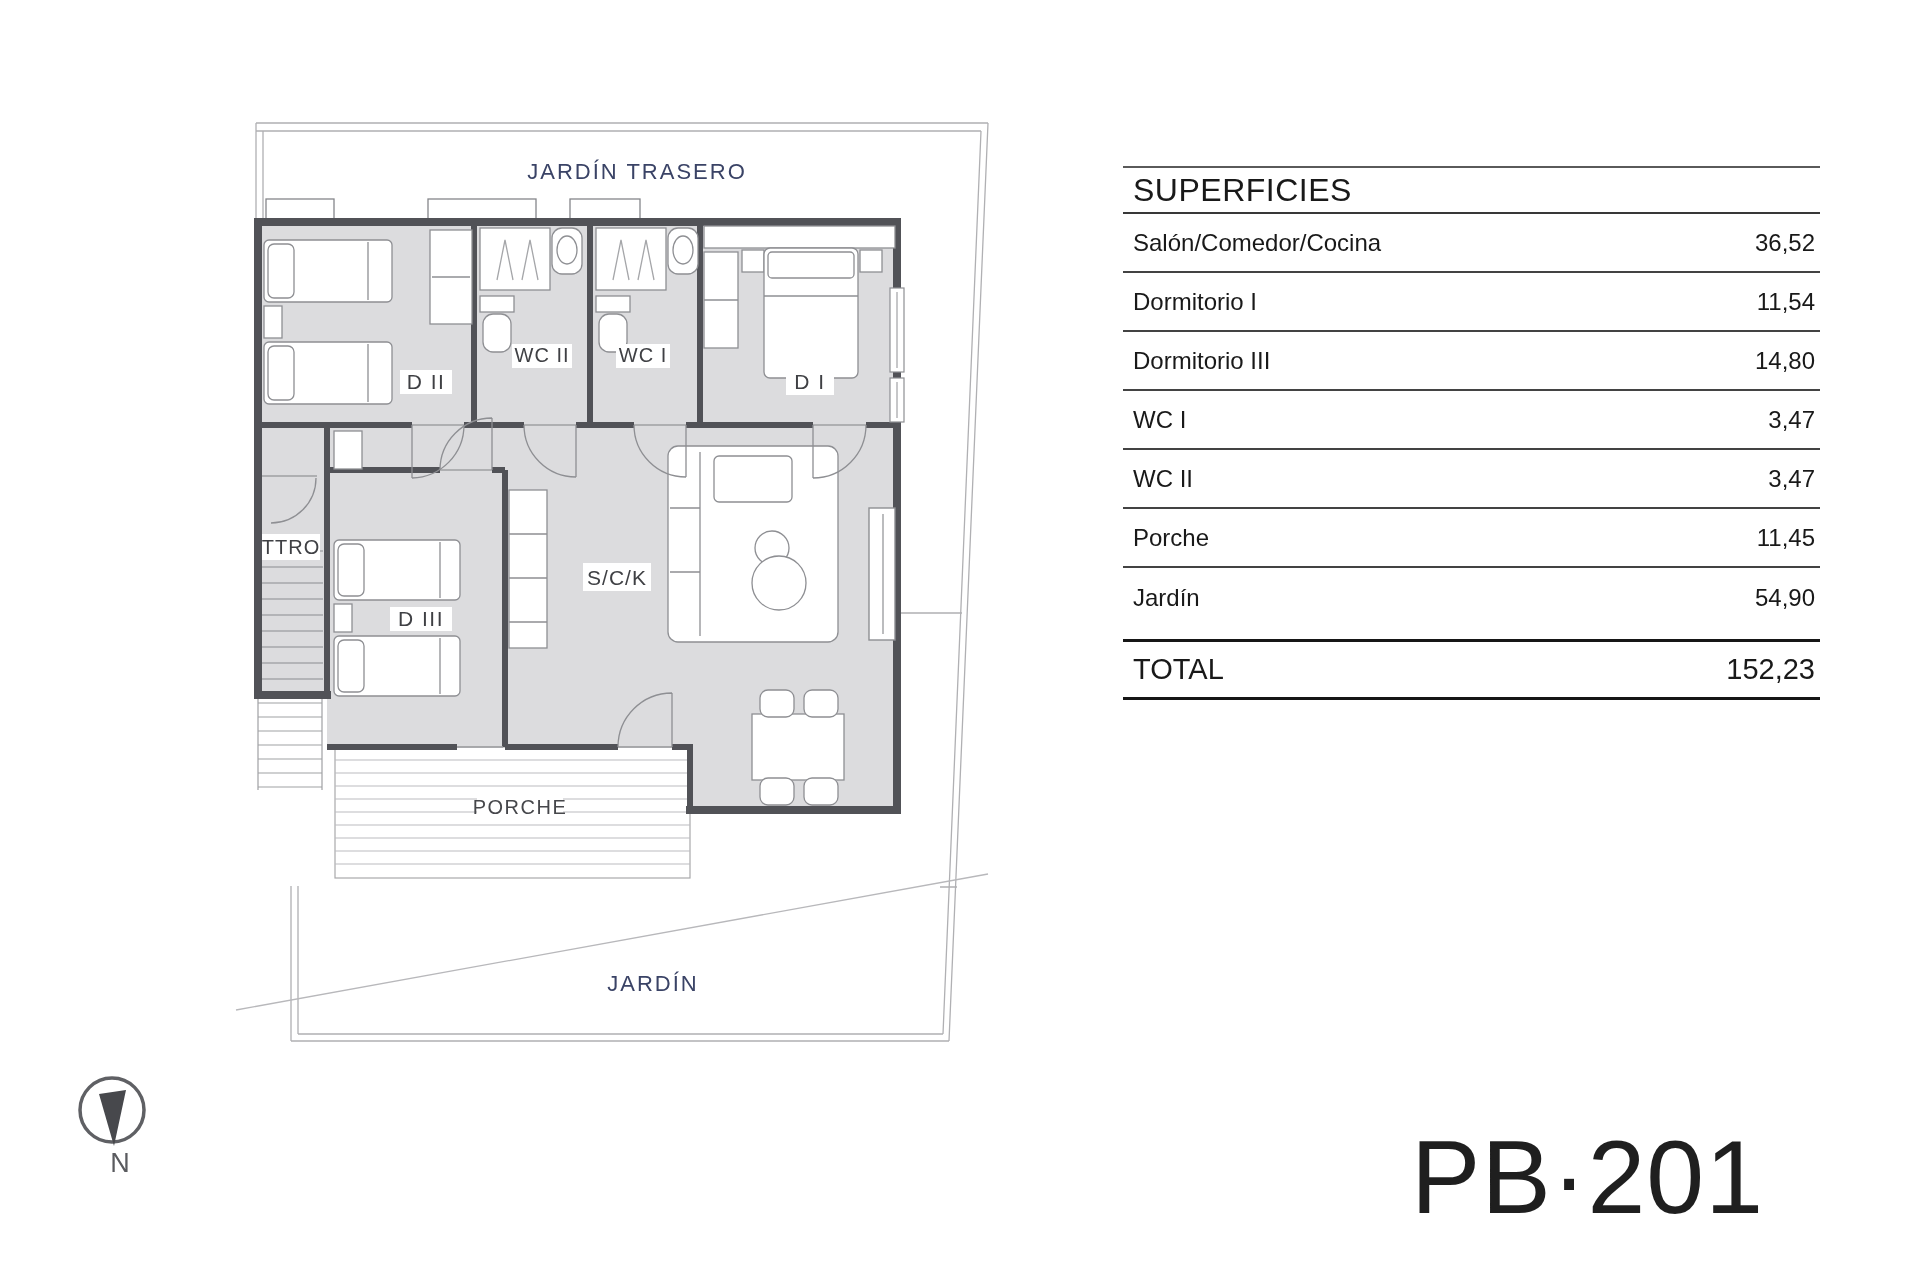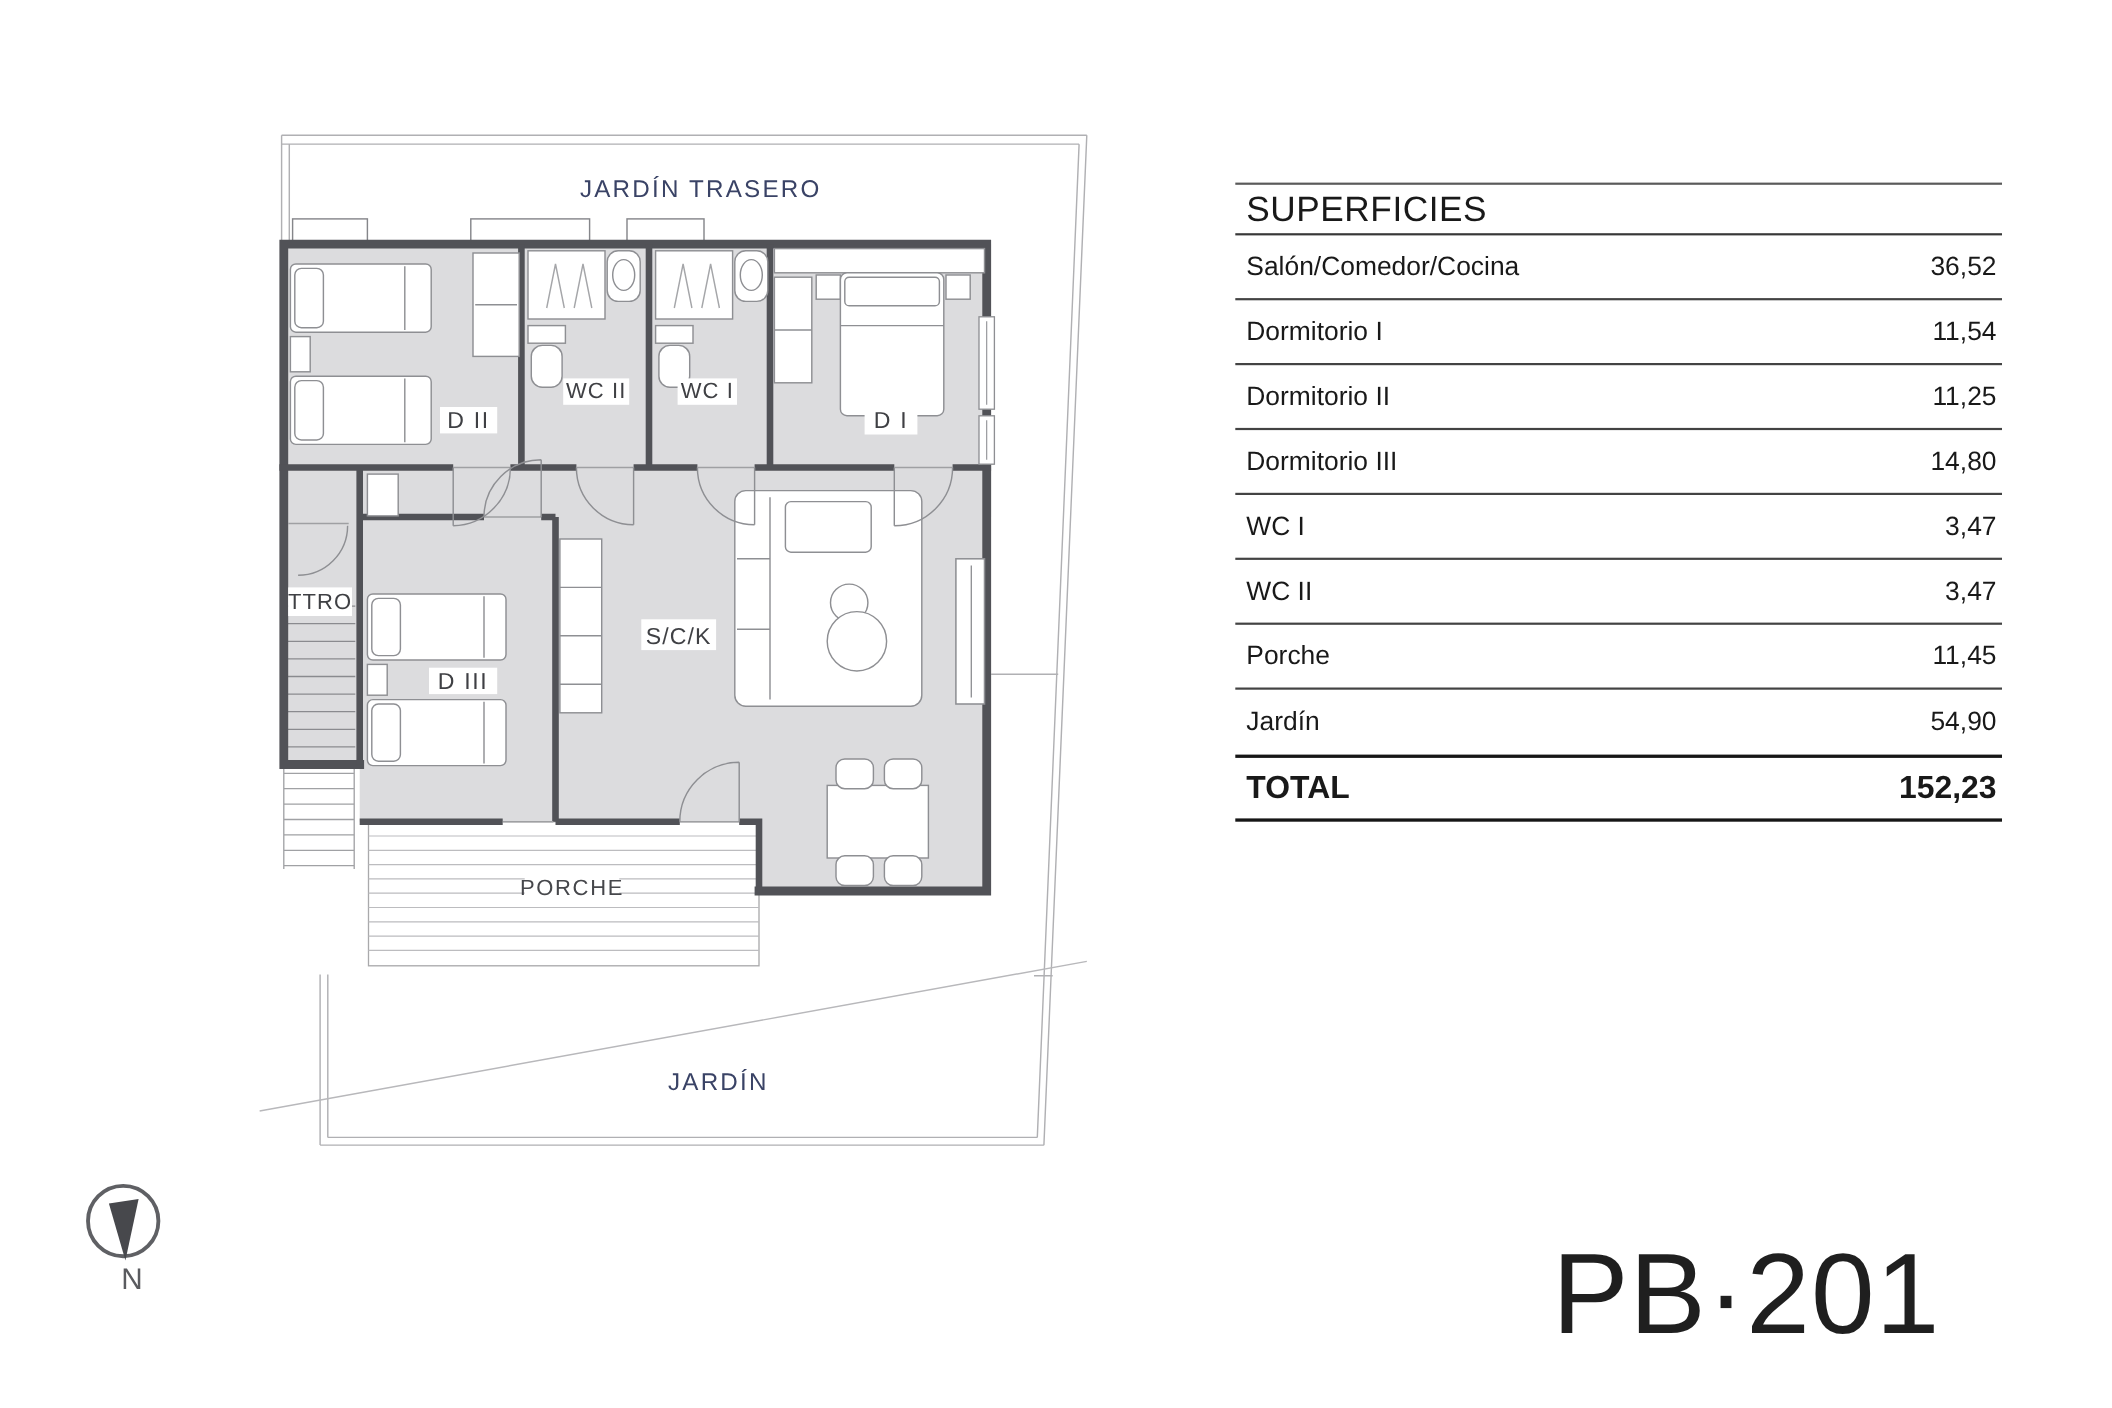--- a/index.html
+++ b/index.html
@@ -21,21 +21,21 @@
     font-size:32px;letter-spacing:.5px;padding-left:10px;box-sizing:border-box;margin-top:44px;
   }
   .surfaces .row{
     height:59px;display:flex;align-items:center;justify-content:space-between;
     border-bottom:2px solid #434343;font-size:24px;
     padding-left:10px;padding-right:5px;box-sizing:border-box;
   }
   .surfaces .row.last{border-bottom:none;}
   .surfaces .row.total{
     height:61px;border-top:3px solid #161616;border-bottom:3px solid #161616;
-    font-weight:bold;font-size:29px;
+    font-weight:normal;font-size:29px;margin-top:12px;
   }
   .surfaces .val{text-align:center;}
 
   
   .unit-code{
     position:absolute;left:1344px;top:1118px;width:420px;
     text-align:right;font-size:104px;color:#1f1f1f;letter-spacing:1px;
     font-family:"Liberation Sans", sans-serif;
   }
 </style>
@@ -221,24 +221,20 @@
 
   <div class="row">
     <span>Salón/Comedor/Cocina</span>
     <span class="val">36,52</span>
   </div>
   <div class="row">
     <span>Dormitorio I</span>
     <span class="val">11,54</span>
   </div>
   <div class="row">
-    <span>Dormitorio II</span>
-    <span class="val">11,25</span>
-  </div>
-  <div class="row">
     <span>Dormitorio III</span>
     <span class="val">14,80</span>
   </div>
   <div class="row">
     <span>WC I</span>
     <span class="val">3,47</span>
   </div>
   <div class="row">
     <span>WC II</span>
     <span class="val">3,47</span>

